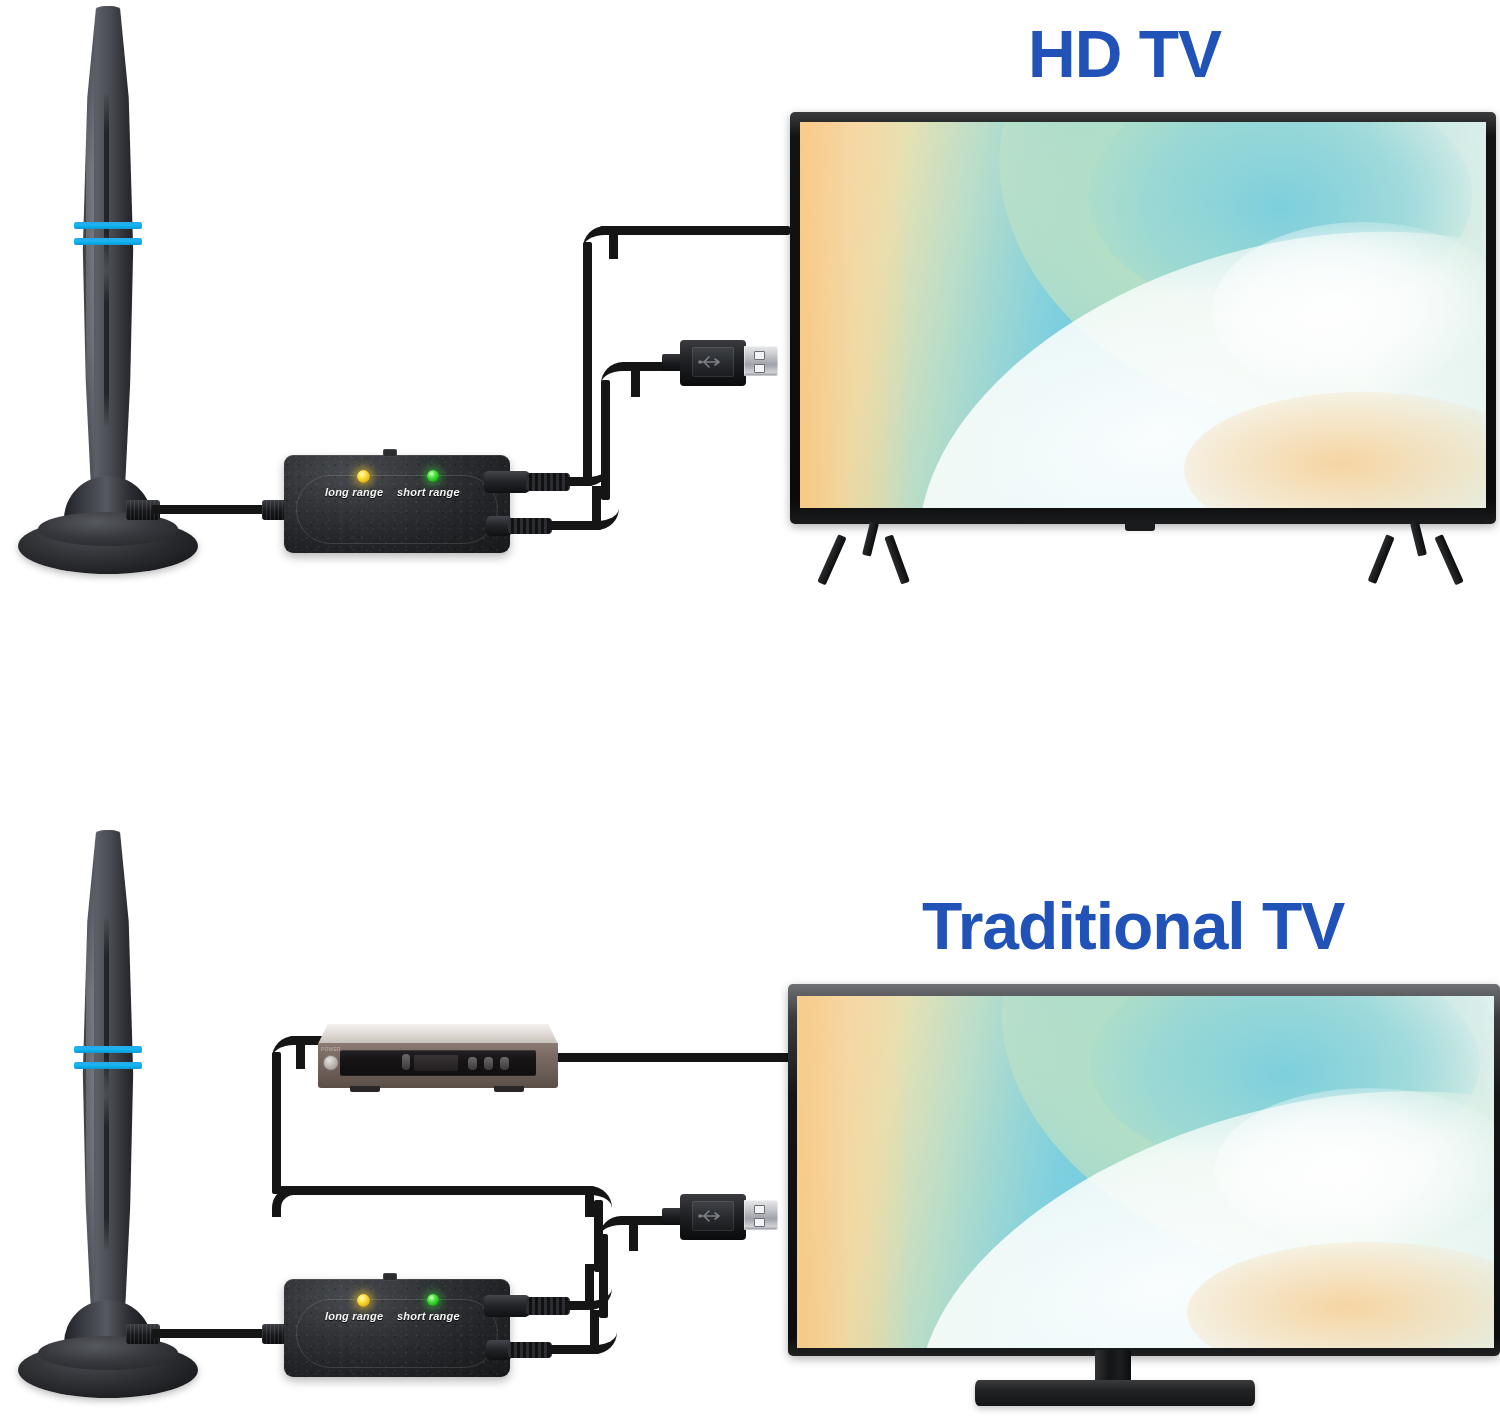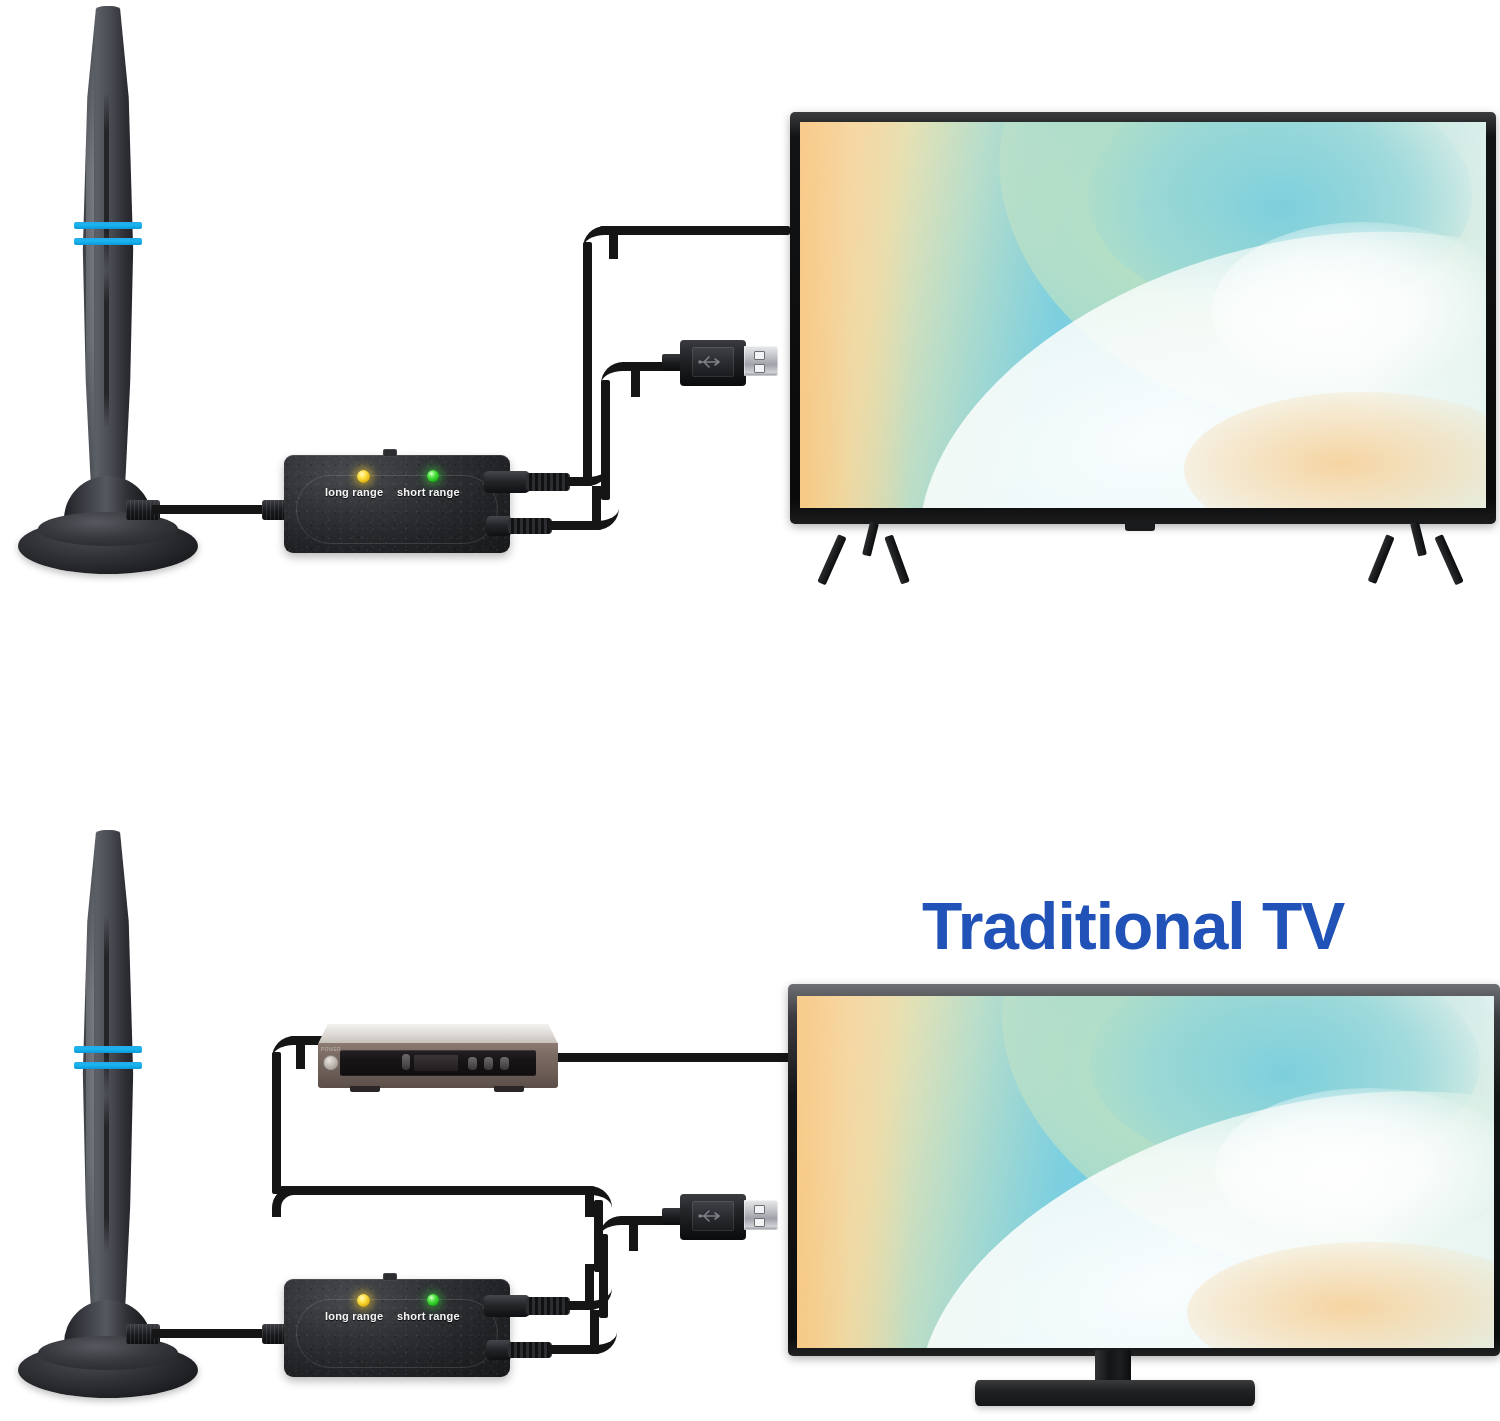--- a/index.html
+++ b/index.html
@@ -105,20 +105,21 @@
     border-radius:3px;
   }
 
   
   .amp{
     position:absolute;
     background:
       radial-gradient(ellipse at 30% 18%, #474a4e 0%, #303236 36%, #212326 66%, #17181a 100%);
     border-radius:9px;
     box-shadow:0 4px 10px rgba(0,0,0,.28), inset 0 1px 0 rgba(255,255,255,.10);
+    font-style:italic;
   }
   .amp-texture{
     position:absolute;inset:0;border-radius:9px;
     background-image:
       radial-gradient(circle at 12% 22%, rgba(255,255,255,.05) 0 1px, transparent 1px),
       radial-gradient(circle at 38% 62%, rgba(255,255,255,.045) 0 1px, transparent 1px),
       radial-gradient(circle at 62% 28%, rgba(255,255,255,.04) 0 1px, transparent 1px),
       radial-gradient(circle at 82% 72%, rgba(255,255,255,.05) 0 1px, transparent 1px),
       radial-gradient(circle at 26% 84%, rgba(0,0,0,.18) 0 1px, transparent 1px);
     background-size:11px 9px, 13px 11px, 9px 13px, 15px 10px, 12px 12px;
@@ -427,20 +428,21 @@
     white-space:nowrap;
   }
 </style>
 </head>
 <body>
 
 <div id="stage">
 
   <div class="abs" style="left:0;top:0;width:1500px;height:640px;">
 
+    <div class="title" style="left:1028px;top:16px;font-size:66px;">HD TV</div>
 
     <div class="antenna" style="left:8px;top:6px;width:200px;height:580px;">
       <div class="ant-rod" style="top:0;height:508px;width:74px;"></div>
       <div class="ant-groove" style="left:96px;top:86px;height:180px;"></div>
       <div class="ant-groove" style="left:96px;top:262px;height:160px;"></div>
       <div class="ant-highlight" style="left:78px;top:40px;height:420px;"></div>
       <div class="ant-stripe" style="top:216px;width:68px;height:7px;"></div>
       <div class="ant-stripe" style="top:232px;width:68px;height:7px;"></div>
       <div class="ant-neck" style="top:470px;width:88px;height:62px;"></div>
       <div class="ant-base" style="top:512px;width:180px;height:56px;"></div>

